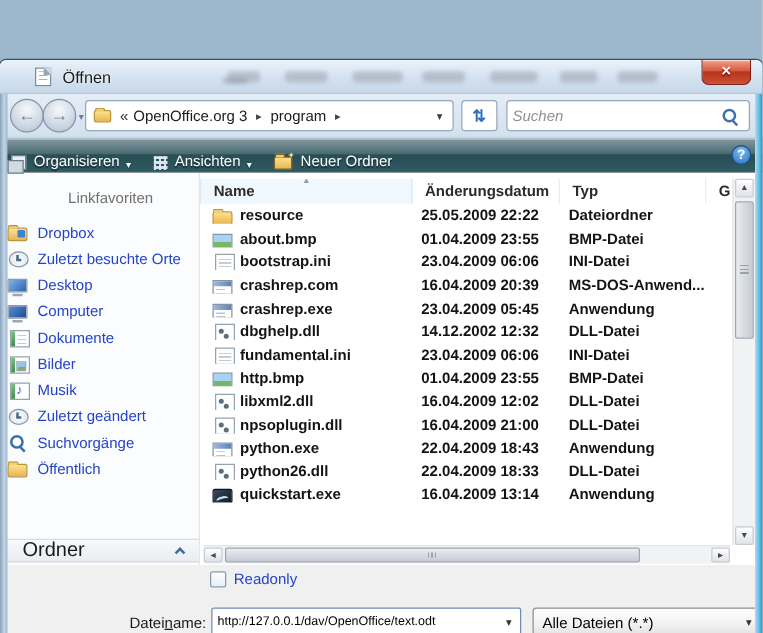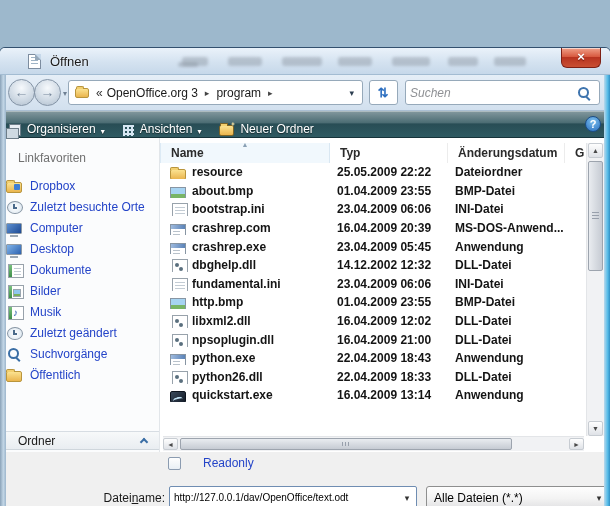--- a/index.html
+++ b/index.html
@@ -69,27 +69,27 @@
     border:1px solid #7d6426;border-radius:2px;}
   .tb-ic-newfolder::before{content:"";position:absolute;top:-3px;left:0;width:6px;height:2px;background:#f3d06f;
     border:1px solid #7d6426;border-bottom:none;}
   .tb-ic-newfolder::after{content:"";position:absolute;right:-2px;top:-4px;width:5px;height:5px;background:#ffe9a8;
     clip-path:polygon(50% 0,62% 38%,100% 50%,62% 62%,50% 100%,38% 62%,0 50%,38% 38%);}
   .help-btn{margin-left:auto;margin-right:9px;width:16px;height:16px;border-radius:50%;
     background:radial-gradient(circle at 50% 30%,#7cc0ee,#2a6fc0);border:1px solid #1c4e86;
     color:#fff;font-size:11px;font-weight:bold;text-align:center;line-height:15px;}
   
   .content{position:absolute;left:6px;top:90px;width:598px;height:314px;background:#fff;z-index:3;}
-  .sidebar{position:absolute;left:0;top:0;width:154px;height:100%;background:#fbfcfd;border-right:1px solid #e2e6ea;}
+  .sidebar{position:absolute;left:0;top:0;width:154px;height:100%;background:#fbfcfd;border-right:1px solid #e2e6ea;text-align:center;}
   .side-head{margin:13px 0 10px 12px;font-size:12px;color:#707070;}
   .side-item{display:flex;align-items:center;gap:8px;height:21px;}
   .side-label{font-size:12px;color:#2444c8;white-space:nowrap;}
   .folders-bar{position:absolute;left:0;right:0;top:293px;height:19px;display:flex;align-items:center;
     padding:0 12px;background:linear-gradient(180deg,#f7f9fa,#e9edf1);
-    border-top:1px solid #d7dde3;border-bottom:1px solid #cfd6dc;font-size:12px;color:#1a1a1a;}
+    border-top:1px solid #d7dde3;border-bottom:1px solid #cfd6dc;font-size:16px;color:#1a1a1a;}
   .chev-up{margin-left:auto;width:6px;height:6px;border-left:2px solid #3a6ea5;border-top:2px solid #3a6ea5;
     transform:rotate(45deg);margin-top:3px;}
   
   .list{position:absolute;left:154px;top:0;right:0;bottom:0;padding-top:5px;font-weight:bold;}
   .lgrid{display:grid;grid-template-columns:170px 118px 117px 1fr;}
   .lheader{height:20px;}
   .hcell{display:flex;align-items:center;padding-left:10px;font-size:12px;color:#2b2b2b;
     border-right:1px solid #ececec;position:relative;overflow:hidden;white-space:nowrap;}
   .hcell.sorted{background:#f1f8fd;border-left:1px solid #dceaf5;border-right:1px solid #d9e7f2;}
   .sort-arrow{position:absolute;left:50%;top:-2px;transform:translateX(-50%);font-size:7px;color:#8aa0b4;}
@@ -154,21 +154,21 @@
   .hscroll{position:absolute;left:3px;right:20px;bottom:1px;height:15px;background:#f1f2f4;border-top:1px solid #e3e5e8;}
   .hbtn{position:absolute;top:1px;bottom:1px;width:15px;background:linear-gradient(180deg,#fefefe,#dfe2e7);
     border:1px solid #c7ccd2;border-radius:2px;text-align:center;font-size:7px;color:#4a4a4a;line-height:12px;}
   .hbtn.left{left:0;} .hbtn.right{right:0;}
   .hthumb{position:absolute;top:1px;bottom:1px;left:17px;width:332px;border:1px solid #9da4ae;border-radius:2px;
     background:linear-gradient(180deg,#e9ecf0,#c6cbd3);}
   .hthumb::after{content:"";position:absolute;top:3px;bottom:3px;left:50%;margin-left:-4px;width:8px;
     background:repeating-linear-gradient(90deg,#98a0ac 0 1px,transparent 1px 3px);}
   
   .footer{position:absolute;left:6px;top:404px;width:598px;height:97px;background:#f0f0f0;z-index:3;font-size:12px;}
-  .readonly{position:absolute;left:162px;top:4px;display:flex;align-items:center;gap:22px;}
+  .readonly{position:absolute;left:162px;top:4px;display:flex;align-items:center;gap:6px;}
   .checkbox{width:13px;height:13px;border:1px solid #8b9bb0;border-radius:2px;
     background:linear-gradient(180deg,#fefefe,#e9eff5);}
   .readonly-label{color:#2444c8;}
   .lbl{position:absolute;color:#1a1a1a;}
   .fname-label{left:40px;top:39px;width:119px;text-align:right;}
   .version-label{left:144px;top:67px;width:96px;text-align:right;}
   u{text-decoration:underline;}
   .input-combo{position:absolute;left:163px;top:34px;width:248px;height:23px;background:#fff;
     border:1px solid #6f8db2;border-radius:2px;display:flex;align-items:center;}
   .input-combo input{border:none;outline:none;flex:1;font-size:10px;padding-left:4px;background:transparent;}
@@ -255,27 +255,27 @@
           <span class="ic" data-icon="folder-blue"></span>
           <span class="side-label">Dropbox</span>
         </div>
 
         <div class="side-item">
           <span class="ic" data-icon="recent"></span>
           <span class="side-label">Zuletzt besuchte Orte</span>
         </div>
 
         <div class="side-item">
+          <span class="ic" data-icon="desktop"></span>
+          <span class="side-label">Desktop</span>
+        </div>
+
+        <div class="side-item">
           <span class="ic" data-icon="computer"></span>
           <span class="side-label">Computer</span>
-        </div>
-
-        <div class="side-item">
-          <span class="ic" data-icon="desktop"></span>
-          <span class="side-label">Desktop</span>
         </div>
 
         <div class="side-item">
           <span class="ic" data-icon="doc"></span>
           <span class="side-label">Dokumente</span>
         </div>
 
         <div class="side-item">
           <span class="ic" data-icon="pic"></span>
           <span class="side-label">Bilder</span>
@@ -307,24 +307,24 @@
       </div>
     </div>
 
     <div class="list">
       <div class="lgrid lheader">
         <div class="hcell sorted">
           <span class="sort-arrow">▲</span>
           <span>Name</span>
         </div>
         <div class="hcell">
+            <span>Änderungsdatum</span>
+          </div>
+        <div class="hcell">
             <span>Typ</span>
-          </div>
-        <div class="hcell">
-            <span>Änderungsdatum</span>
           </div>
         <div class="hcell">
             <span>G</span>
           </div>
       </div>
       <div class="rows">
 
           <div class="lgrid file-row">
             <div class="cell name-cell">
               <span class="ic" data-icon="folder"></span>

